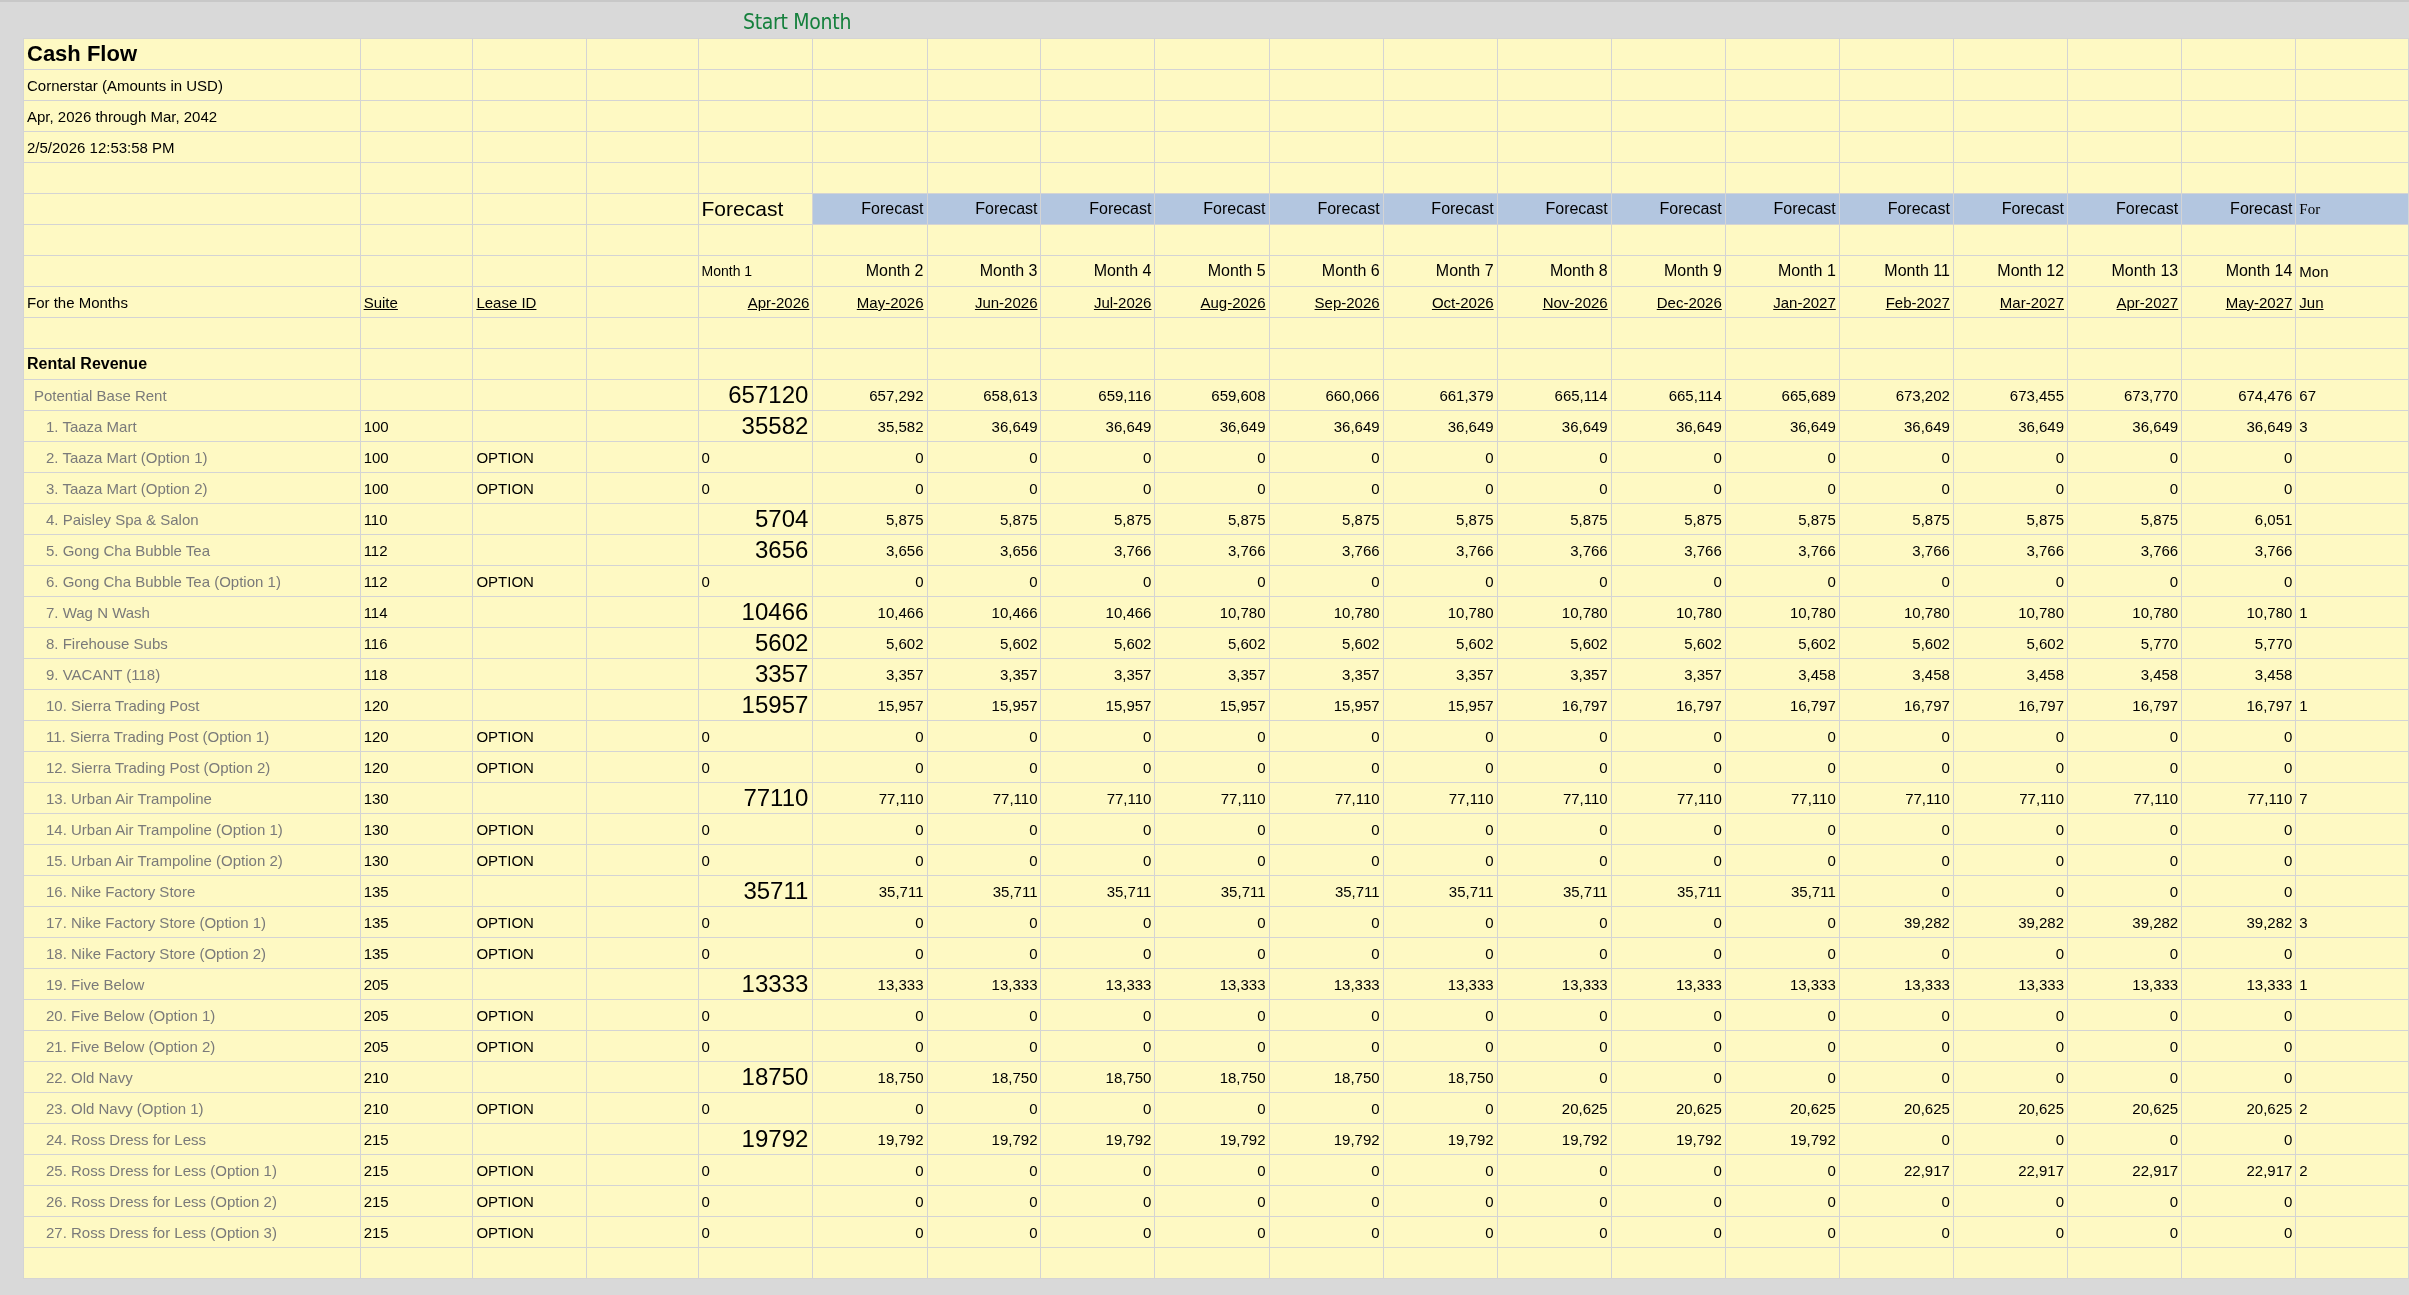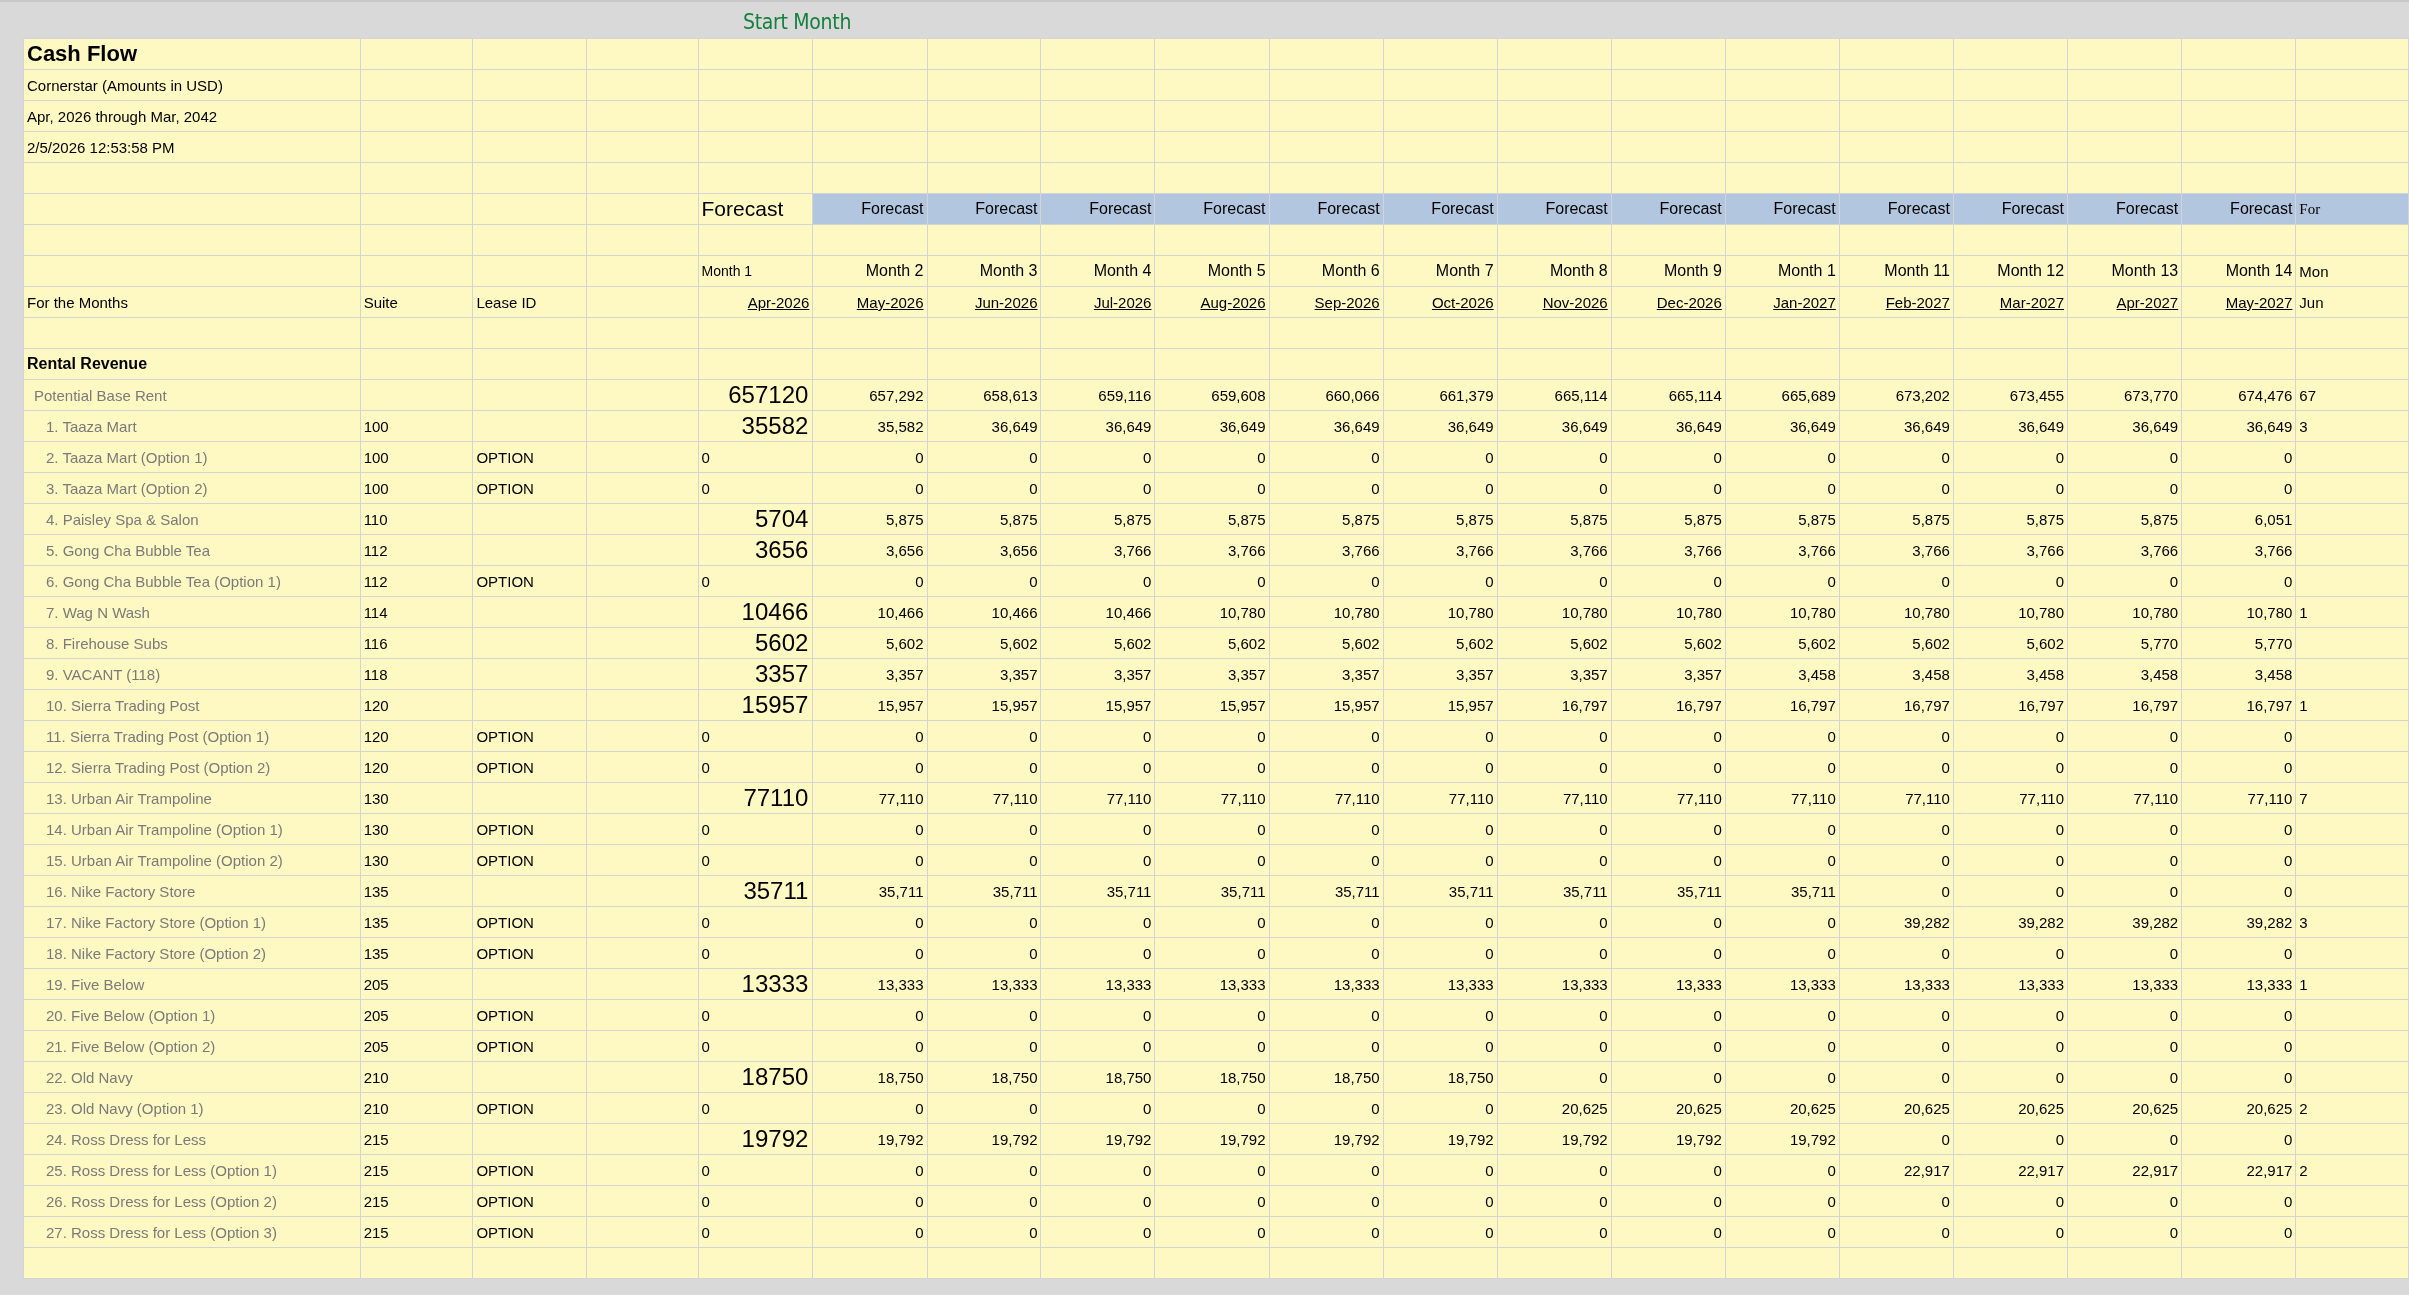--- a/index.html
+++ b/index.html
@@ -40,21 +40,21 @@
   col.c-m { width: 116px; }
   .num { text-align: right; }
   .title { font-size: 22px; font-weight: bold; }
   .meta { font-size: 15px; }
   .fc-head { background: #b3c6e0; text-align: right; font-size: 16px; }
   .fc-first { font-size: 21px; text-align: left; }
   .mo-first { font-size: 14px; text-align: left; }
   .mo { text-align: right; font-size: 16px; }
   .date { text-decoration: underline; text-align: right; }
   .date-first { text-decoration: underline; text-align: right; }
-  .hdr-u { }
+  .hdr-u { text-decoration: underline; }
   .section { font-weight: bold; font-size: 16px; }
   .pbr { color: #7a7a7a; padding-left: 10px !important; font-size: 15px; margin-left: 42px; }
   .tenant { color: #7a7a7a; padding-left: 22px !important; font-size: 15px; }
   .m1-big { font-size: 24px; text-align: right; padding-right: 4px !important; }
   .m1-zero { text-align: left; }
   .partial { text-align: left; padding-left: 3px !important; }
   .partial-hd { background: #b3c6e0; font-family: Liberation Serif, serif; }
 </style>
 </head>
 <body>

